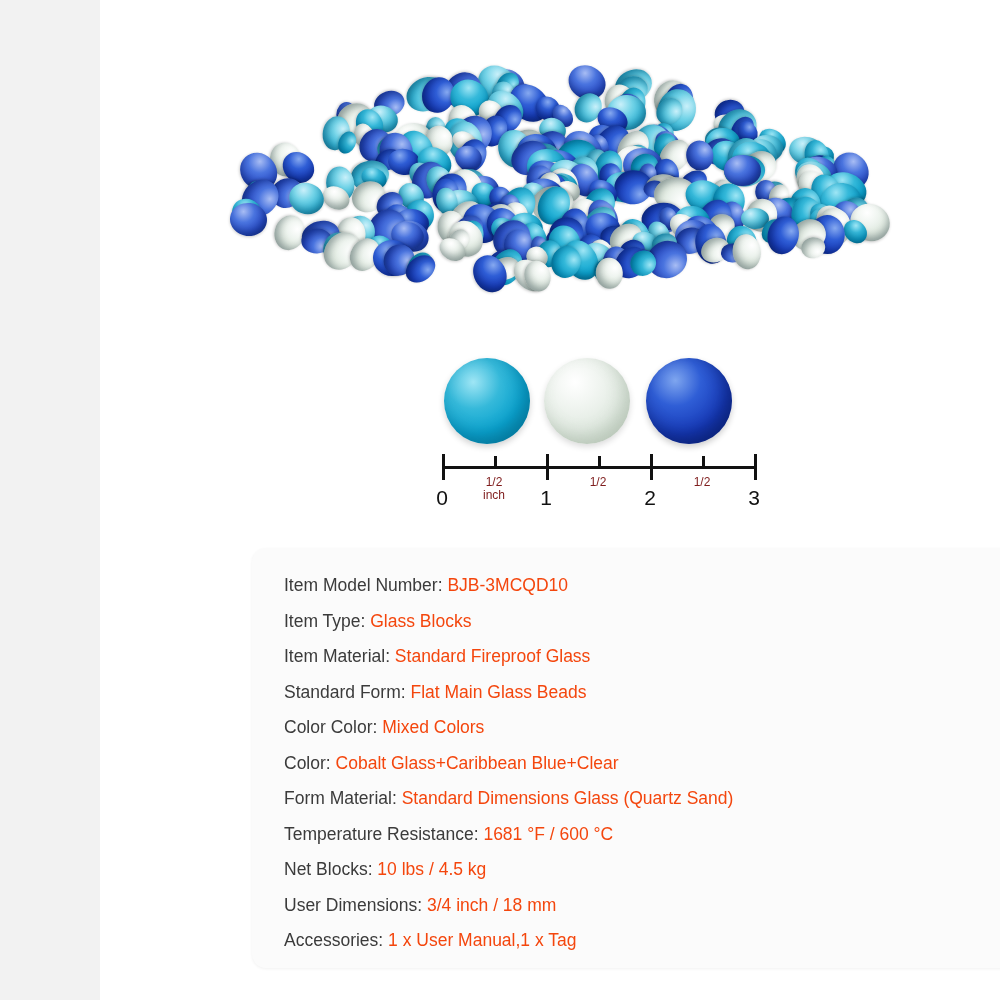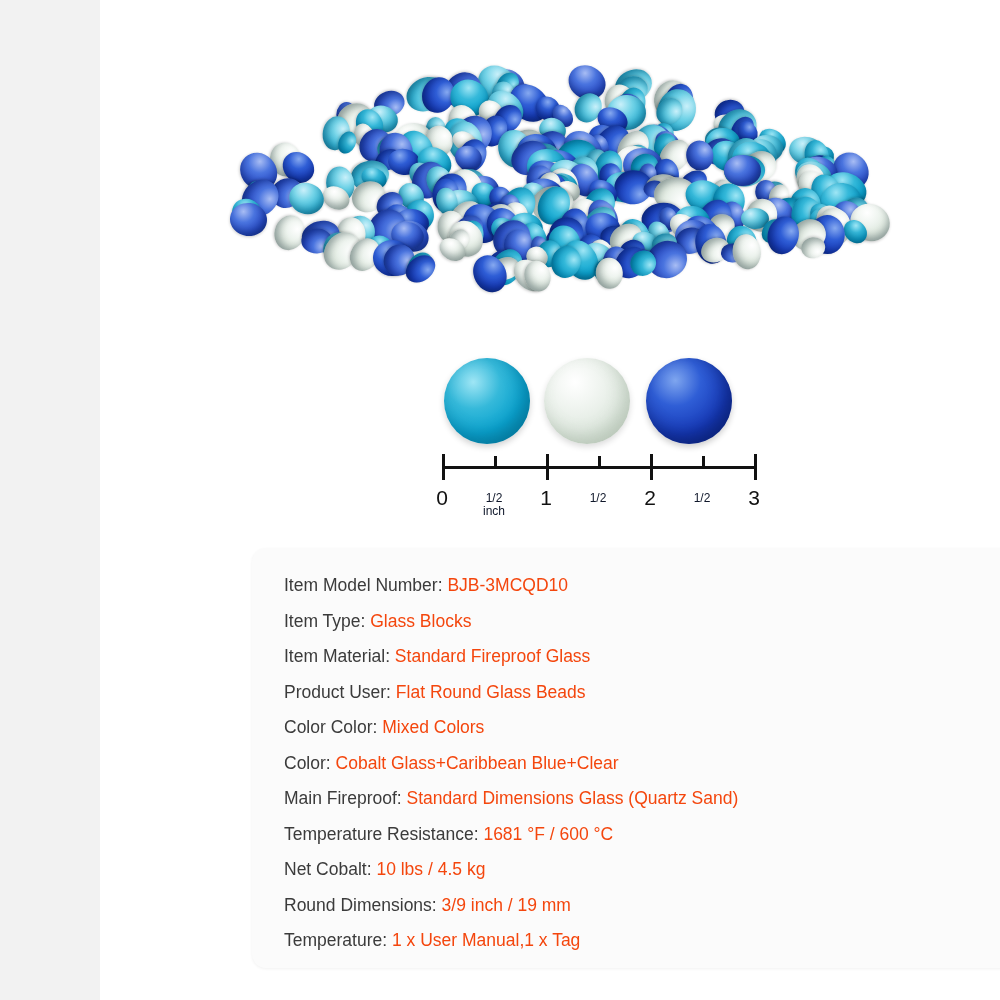--- a/index.html
+++ b/index.html
@@ -90,23 +90,23 @@
   .tick.minor { height: 13px; top: 8px; }
   .ruler-num {
     position: absolute;
     top: 38px;
     font-size: 21px;
     color: #111;
     transform: translateX(-50%);
   }
   .ruler-half {
     position: absolute;
-    top: 44px;
+    top: 28px;
     font-size: 12px;
-    color: #0f172a;
+    color: #7f1d1d;
     transform: translateX(-50%);
     text-align: center;
     line-height: 13px;
   }
 
   
   .spec-card {
     position: absolute;
     left: 152px;
     top: 548px;
@@ -466,24 +466,24 @@
         <div class="tick minor" style="left: 362px;"></div>
         <div class="ruler-half" style="left: 362px;">1/2</div>
       </div>
   </div>
 
   <div class="spec-card">
     <div class="spec-list" id="spec-list">
         <div class="spec-row"><span class="spec-label">Item Model Number:</span><span class="spec-value" style="color: rgb(244, 70, 13);"> BJB-3MCQD10</span></div>
         <div class="spec-row"><span class="spec-label">Item Type:</span><span class="spec-value" style="color: rgb(244, 70, 13);"> Glass Blocks</span></div>
         <div class="spec-row"><span class="spec-label">Item Material:</span><span class="spec-value" style="color: rgb(244, 70, 13);"> Standard Fireproof Glass</span></div>
-        <div class="spec-row"><span class="spec-label">Product User:</span><span class="spec-value" style="color: rgb(244, 70, 13);"> Flat Round Glass Beads</span></div>
+        <div class="spec-row"><span class="spec-label">Standard Form:</span><span class="spec-value" style="color: rgb(244, 70, 13);"> Flat Main Glass Beads</span></div>
         <div class="spec-row"><span class="spec-label">Color Color:</span><span class="spec-value" style="color: rgb(244, 70, 13);"> Mixed Colors</span></div>
         <div class="spec-row"><span class="spec-label">Color:</span><span class="spec-value" style="color: rgb(244, 70, 13);"> Cobalt Glass+Caribbean Blue+Clear</span></div>
-        <div class="spec-row"><span class="spec-label">Main Fireproof:</span><span class="spec-value" style="color: rgb(244, 70, 13);"> Standard Dimensions Glass (Quartz Sand)</span></div>
+        <div class="spec-row"><span class="spec-label">Form Material:</span><span class="spec-value" style="color: rgb(244, 70, 13);"> Standard Dimensions Glass (Quartz Sand)</span></div>
         <div class="spec-row"><span class="spec-label">Temperature Resistance:</span><span class="spec-value" style="color: rgb(244, 70, 13);"> 1681 °F / 600 °C</span></div>
-        <div class="spec-row"><span class="spec-label">Net Cobalt:</span><span class="spec-value" style="color: rgb(244, 70, 13);"> 10 lbs / 4.5 kg</span></div>
-        <div class="spec-row"><span class="spec-label">Round Dimensions:</span><span class="spec-value" style="color: rgb(244, 70, 13);"> 3/9 inch / 19 mm</span></div>
-        <div class="spec-row"><span class="spec-label">Temperature:</span><span class="spec-value" style="color: rgb(244, 70, 13);"> 1 x User Manual,1 x Tag</span></div>
+        <div class="spec-row"><span class="spec-label">Net Blocks:</span><span class="spec-value" style="color: rgb(244, 70, 13);"> 10 lbs / 4.5 kg</span></div>
+        <div class="spec-row"><span class="spec-label">User Dimensions:</span><span class="spec-value" style="color: rgb(244, 70, 13);"> 3/4 inch / 18 mm</span></div>
+        <div class="spec-row"><span class="spec-label">Accessories:</span><span class="spec-value" style="color: rgb(244, 70, 13);"> 1 x User Manual,1 x Tag</span></div>
       </div>
   </div>
 
 </div>
 
 </body></html>

